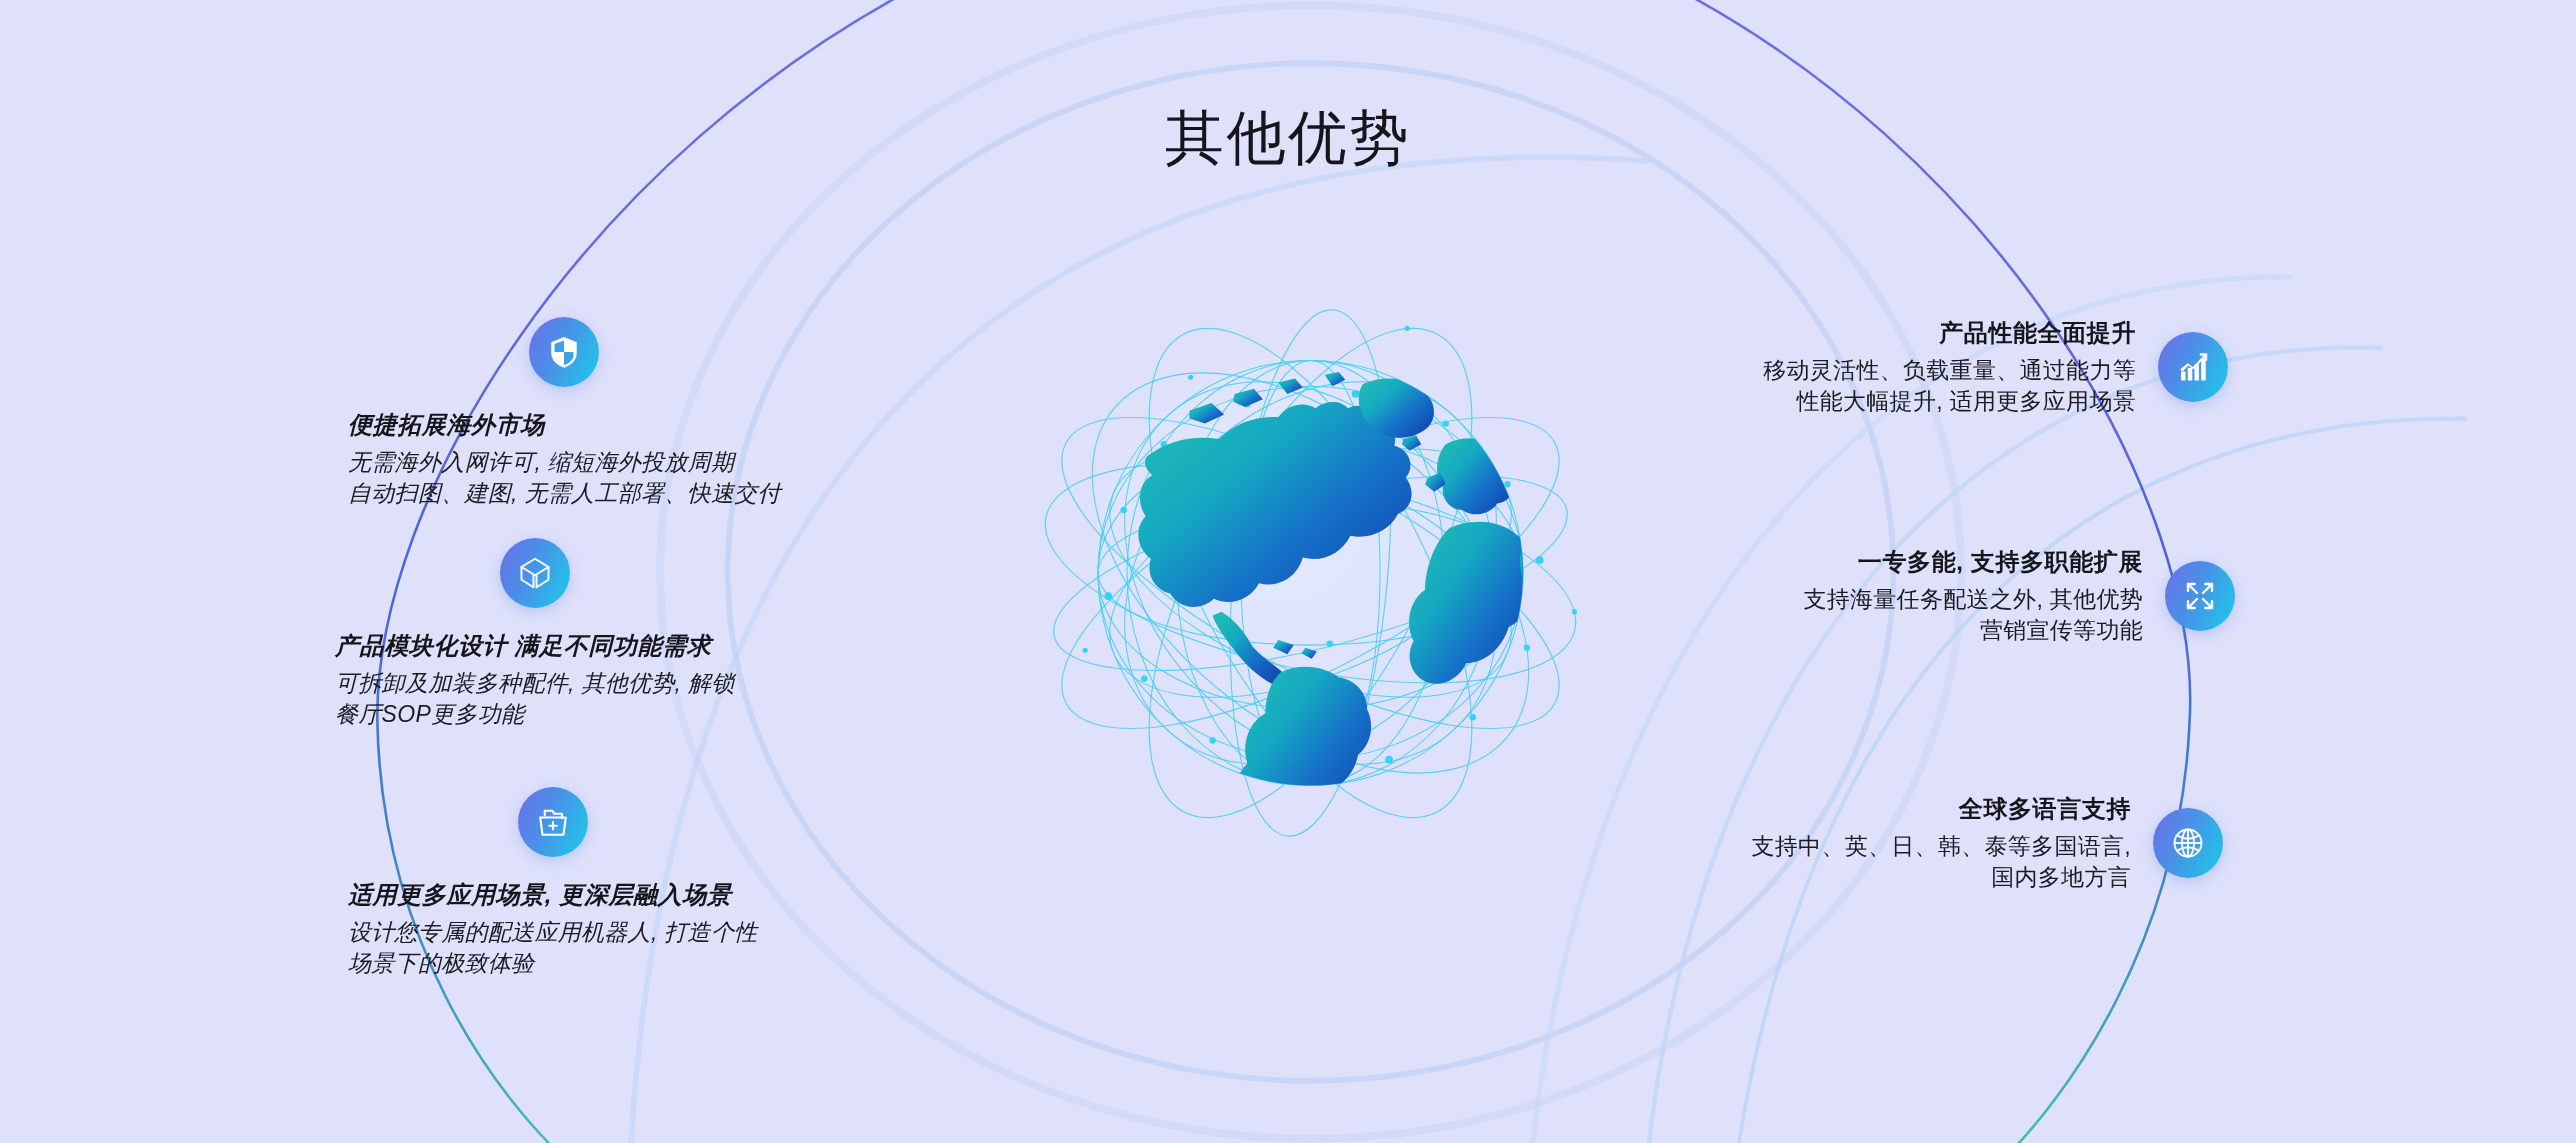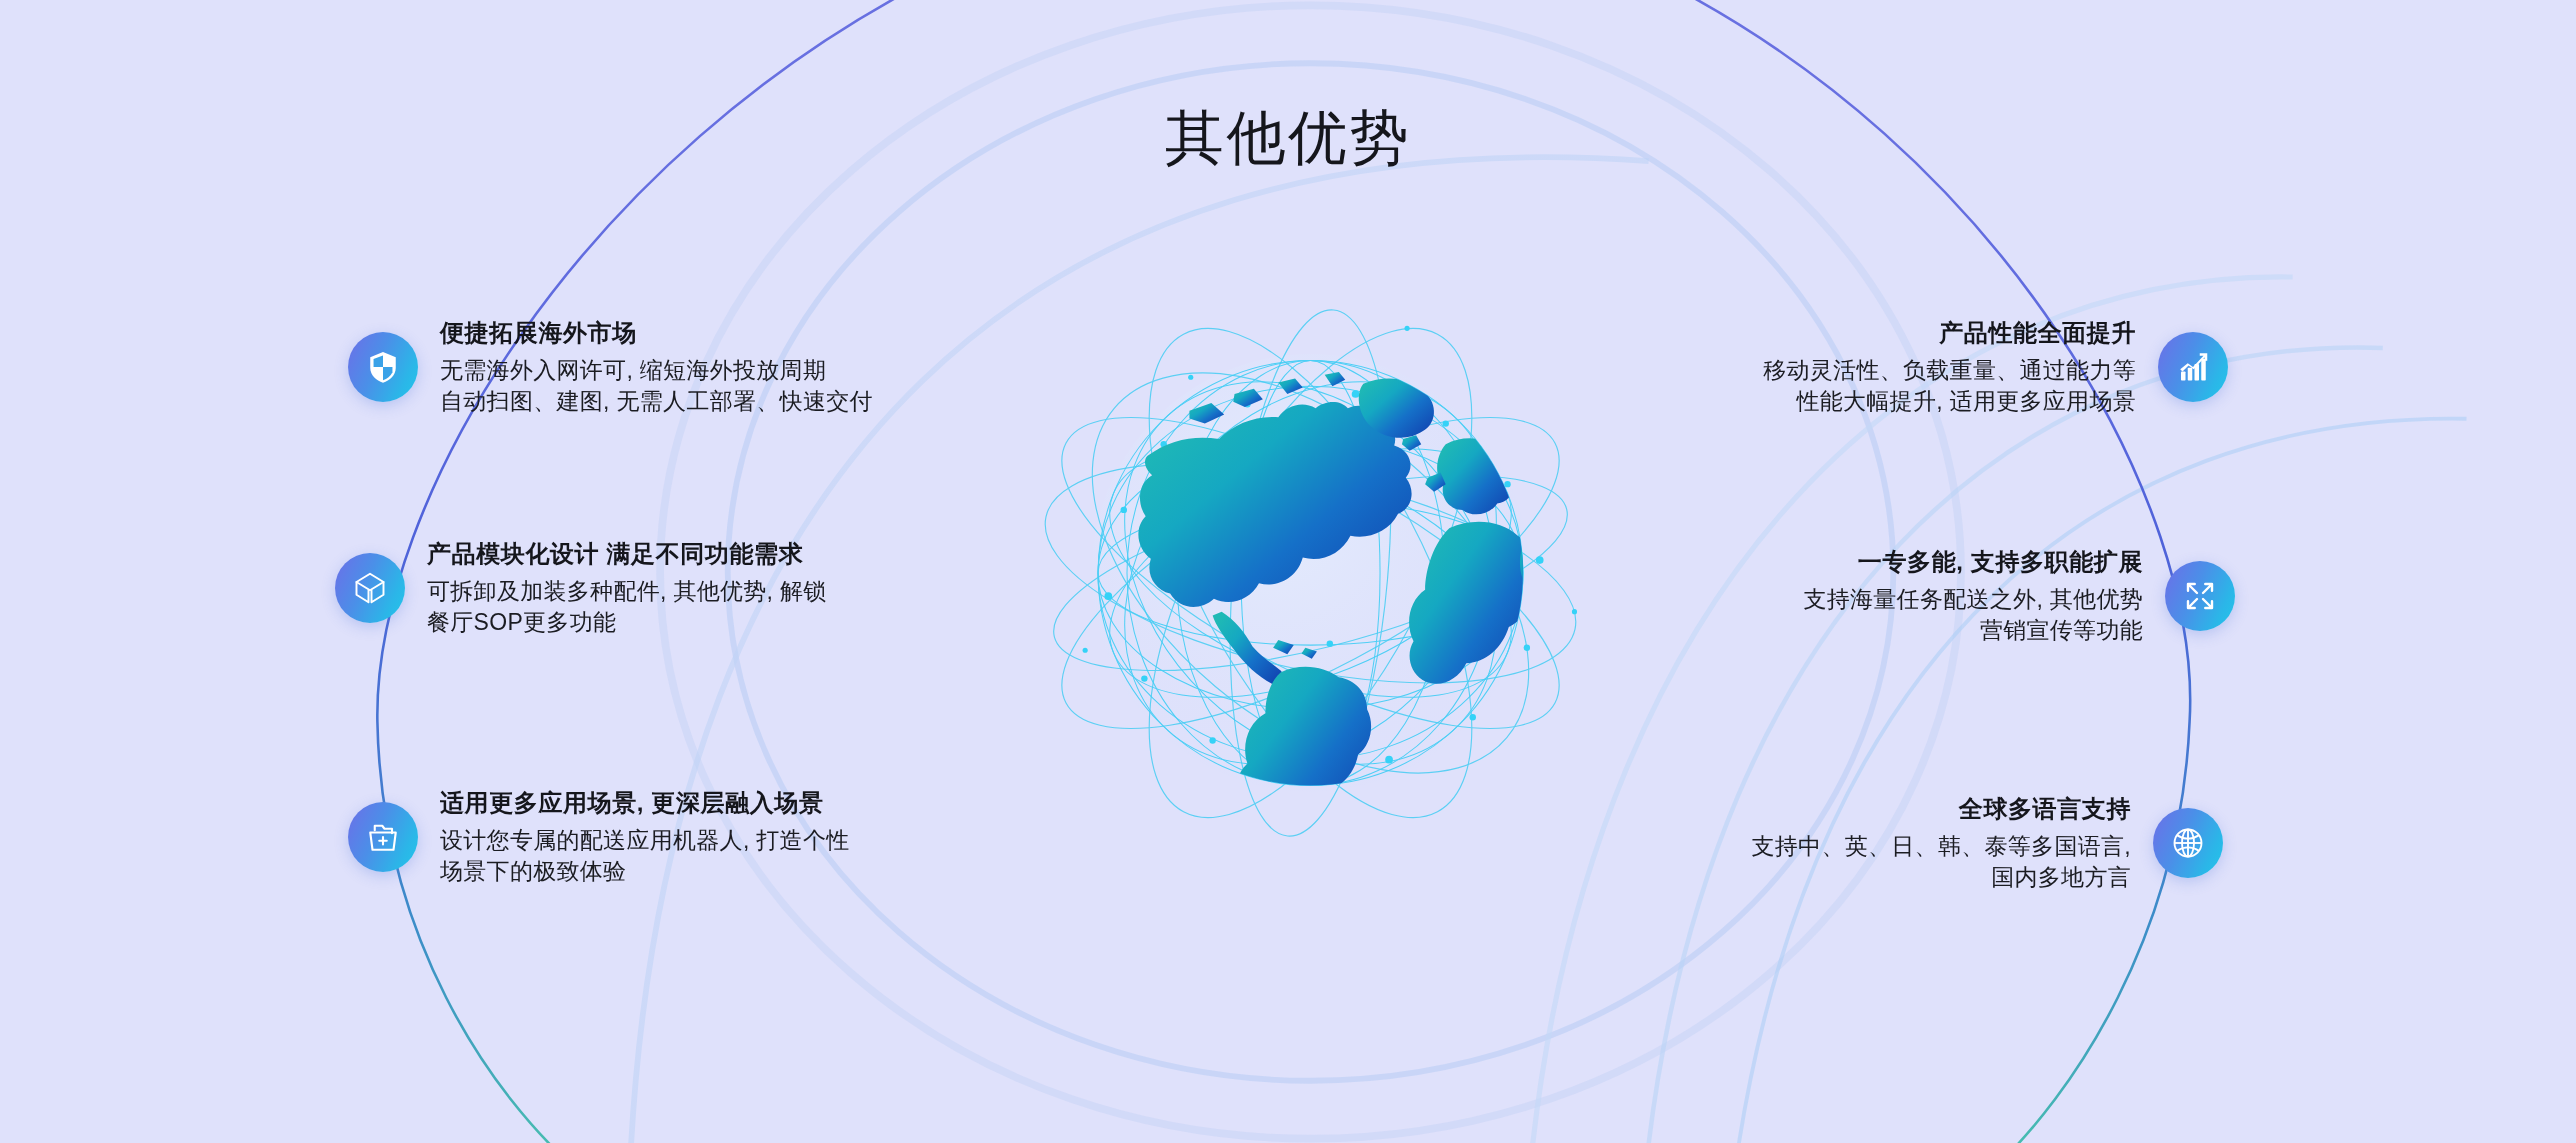--- a/index.html
+++ b/index.html
@@ -32,21 +32,21 @@
   }
   .globe-svg{ width:631px; height:644px; display:block; }
 
   
   .feature{
     position:absolute;
     display:flex;
     align-items:center;
     gap:22px;
   }
-  .feature.left{ flex-direction:row; }
+  .feature.left{ flex-direction:column;font-style:italic; }
   .feature.right{ flex-direction:row-reverse; }
 
   .badge{
     width:70px; height:70px;
     border-radius:50%;
     flex:0 0 70px;
     display:flex; align-items:center; justify-content:center;
     background:linear-gradient(115deg,#6d6ee8 0%,#4b8fe8 42%,#2bb6e8 78%,#22c6ea 100%);
     box-shadow:0 3.9px 14px rgba(70,110,220,.25);
   }

